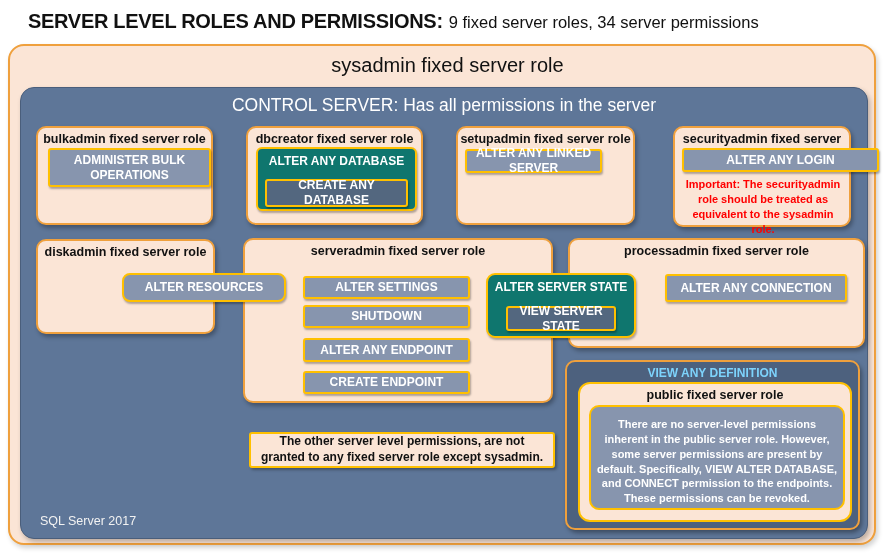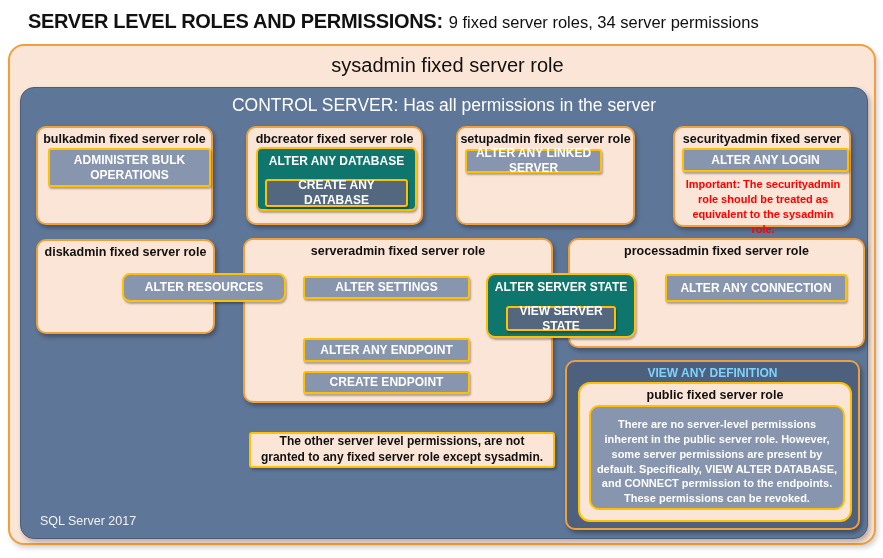--- a/index.html
+++ b/index.html
@@ -141,33 +141,34 @@
         </div>
       </div>
 
       <div class="role-box" style="left:435px; top:38px; width:179px; height:99px;">
         <div class="role-title">setupadmin fixed server role</div>
         <div class="perm-btn" style="left:7px; top:21px; width:137px; height:24px;">ALTER ANY LINKED SERVER</div>
       </div>
 
       <div class="role-box" style="left:652px; top:38px; width:178px; height:101px;">
         <div class="role-title">securityadmin fixed server role</div>
-        <div class="perm-btn" style="left:7px; top:20px; width:167px; height:24px;">ALTER ANY LOGIN</div>
+        <div class="perm-btn" style="left:7px; top:20px; width:197px; height:24px;">ALTER ANY LOGIN</div>
         <div class="warning-text">Important: The securityadmin role should be treated as equivalent to the sysadmin role.</div>
       </div>
 
       <div class="role-box" style="left:15px; top:151px; width:179px; height:95px;">
         <div class="role-title">diskadmin fixed server role</div>
       </div>
 
       <div class="perm-btn overlay" style="left:101px; top:185px; width:164px; height:29px; border-radius:8px;">ALTER RESOURCES</div>
 
       <div class="role-box" style="left:222px; top:150px; width:310px; height:165px;">
         <div class="role-title">serveradmin fixed server role</div>
         <div class="perm-btn" style="left:58px; top:36px; width:167px; height:23px;">ALTER SETTINGS</div>
+        <div class="perm-btn" style="left:58px; top:65px; width:167px; height:23px;">SHUTDOWN</div>
         <div class="perm-btn" style="left:58px; top:98px; width:167px; height:24px;">ALTER ANY ENDPOINT</div>
         <div class="perm-btn" style="left:58px; top:131px; width:167px; height:23px;">CREATE ENDPOINT</div>
       </div>
 
       <div class="role-box" style="left:547px; top:150px; width:297px; height:110px;">
         <div class="role-title">processadmin fixed server role</div>
         <div class="perm-btn" style="left:95px; top:34px; width:182px; height:28px;">ALTER ANY CONNECTION</div>
       </div>
 
       <div class="perm-container rounded overlay" style="left:465px; top:185px; width:150px; height:65px;">

